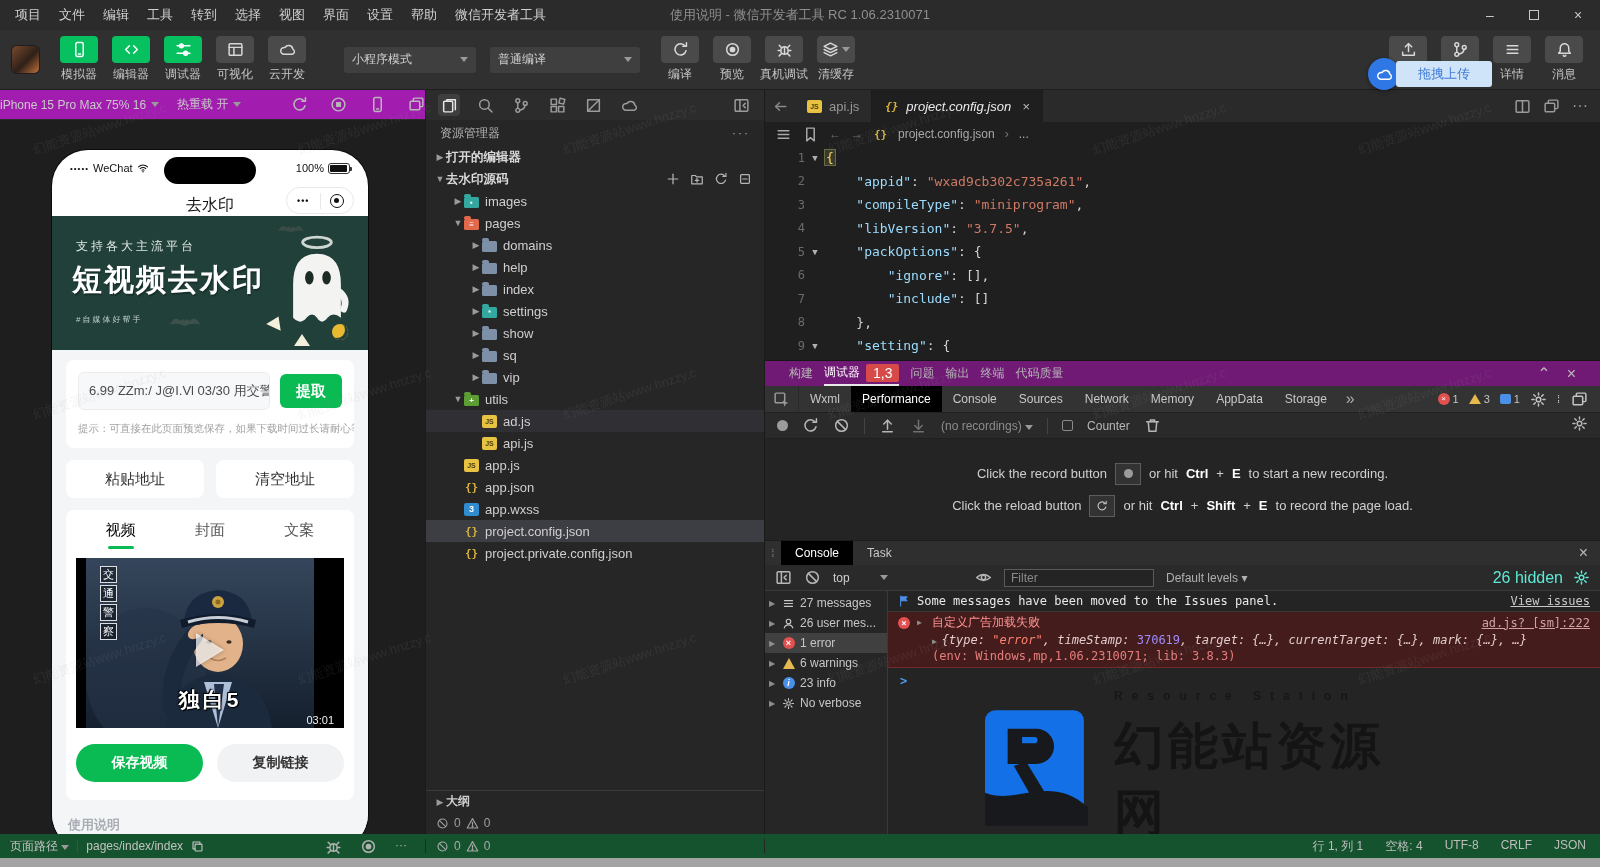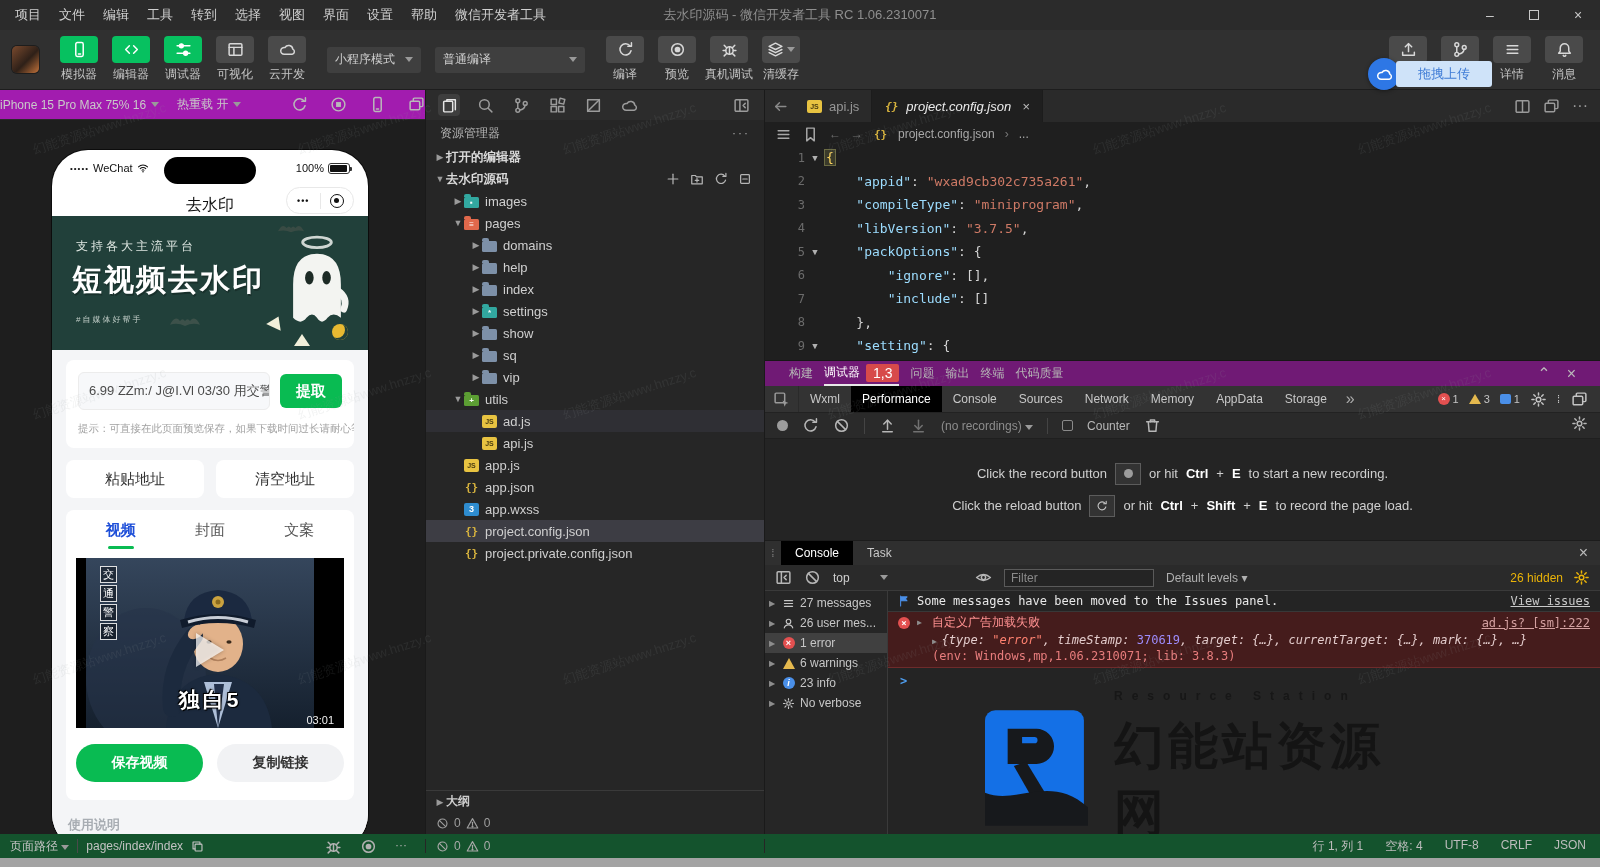--- a/index.html
+++ b/index.html
@@ -72,21 +72,21 @@
   .p-card { background:#fff; border-radius:8px; margin:10px 14px 0; }
   .inp-row { display:flex; align-items:center; padding:12px; gap:10px; }
   .inp-box { flex:1; height:38px; background:#f7f8fa; border:1px solid #ececec; border-radius:6px; display:flex; align-items:center; padding:0 10px; font-size:13px; color:#4a4a4a; white-space:nowrap; overflow:hidden; }
   .btn-extract { width:62px; height:34px; background:#09bb52; color:#fff; font-size:15px; font-weight:bold; border-radius:6px; display:flex; align-items:center; justify-content:center; flex:none; }
   .hint { padding:0 12px 12px; font-size:10.5px; color:#a2a2a2; white-space:nowrap; overflow:hidden; }
   .two-btns { display:flex; gap:12px; margin:12px 14px 0; }
   .w-btn { flex:1; height:38px; background:#fff; border-radius:8px; display:flex; align-items:center; justify-content:center; font-size:15px; color:#333; }
   .main-card { margin:12px 14px 0; background:#fff; border-radius:8px; padding:0 10px 18px; }
   .p-tabs { height:40px; display:flex; align-items:center; }
   .p-tab { flex:1; text-align:center; font-size:15px; color:#555; position:relative; }
-  .p-tab.active { color:#1d4ed8; font-weight:bold; }
+  .p-tab.active { color:#000000; font-weight:normal; }
   .p-tab.active::after { content:""; position:absolute; left:50%; transform:translateX(-50%); bottom:-9px; width:26px; height:3px; border-radius:2px; background:#09bb52; }
   .video-box { position:relative; margin-top:8px; height:170px; background:#000; overflow:hidden; }
   .vid-caption { position:absolute; left:0; right:0; bottom:14px; text-align:center; font-size:21px; font-weight:900; color:#fff; letter-spacing:3px; text-shadow:0 0 3px #000,1px 1px 0 #000,-1px -1px 0 #000; }
   .vid-time { position:absolute; right:10px; bottom:2px; font-size:11px; color:#f0f0f0; }
   .vid-vtag { position:absolute; left:24px; top:8px; display:flex; flex-direction:column; gap:2px; }
   .vid-vtag span { width:17px; height:17px; border:1px solid rgba(255,255,255,.85); background:rgba(0,0,0,.35); color:#fff; font-size:11px; display:flex; align-items:center; justify-content:center; }
   .vid-play { position:absolute; left:50%; top:54%; transform:translate(-50%,-50%); width:0; height:0; border-top:17px solid transparent; border-bottom:17px solid transparent; border-left:28px solid rgba(255,255,255,.72); filter:drop-shadow(0 0 2px rgba(0,0,0,.4)); }
   .act-btns { display:flex; gap:14px; margin-top:16px; }
   .pill { flex:1; height:38px; border-radius:19px; display:flex; align-items:center; justify-content:center; font-size:14px; font-weight:bold; }
   .pill.green { background:#09bb52; color:#fff; }
@@ -168,21 +168,21 @@
 
   .con-header { height:25px; background:#2f2f2f; display:flex; align-items:stretch; flex:none; border-top:1px solid #1c1c1c; }
   .con-grip { width:16px; display:flex; align-items:center; justify-content:center; color:#8a8a8a; font-size:10px; letter-spacing:0; }
   .con-tab { padding:0 14px; display:flex; align-items:center; font-size:12px; color:#c8c8c8; }
   .con-tab.active { background:#000; color:#fff; }
   .con-header .tail { margin-left:auto; display:flex; align-items:center; padding-right:12px; color:#bbb; }
   .con-toolbar { height:26px; background:#2a2a2a; border-bottom:1px solid #3a3a3a; display:flex; align-items:center; gap:12px; padding:0 10px; flex:none; color:#b7b7b7; }
   .con-top { display:flex; align-items:center; gap:30px; font-size:12px; color:#cfcfcf; width:130px; }
   .filter-input { width:150px; height:18px; background:#242424; border:1px solid #5a5a5a; color:#ddd; font-size:12px; padding:0 6px; }
   .filter-input::placeholder { color:#8a8a8a; }
-  .con-toolbar .tail { margin-left:auto; display:flex; align-items:center; gap:10px; font-size:12px; color:#eab308; }
+  .con-toolbar .tail { margin-left:auto; display:flex; align-items:center; gap:10px; font-size:16px; color:#5eead4; }
   .con-body { flex:1; display:flex; min-height:0; }
   .con-side { width:123px; background:#262626; border-right:1px solid #3a3a3a; flex:none; padding-top:2px; }
   .side-row { height:20px; display:flex; align-items:center; gap:5px; padding:0 4px; font-size:12px; color:#c7c7c7; white-space:nowrap; }
   .side-row.sel { background:#404040; }
   .side-arrow { font-size:8px; color:#8d8d8d; width:8px; }
   .s-ic { width:13px; height:13px; display:inline-flex; align-items:center; justify-content:center; flex:none; }
   .ico-err { width:12px; height:12px; border-radius:50%; background:#e35050; color:#fff; font-size:9px; line-height:12px; text-align:center; font-weight:bold; }
   .ico-info { width:12px; height:12px; border-radius:50%; background:#4a8fe8; color:#fff; font-size:9px; line-height:12px; text-align:center; font-weight:bold; font-style:italic; }
   .ico-warn { width:0; height:0; border-left:6px solid transparent; border-right:6px solid transparent; border-bottom:11px solid #e5b94e; position:relative; }
   .con-main { flex:1; background:#242424; font-family:"DejaVu Sans Mono",monospace; font-size:12px; color:#e8e8e8; min-width:0; position:relative; }
@@ -225,21 +225,21 @@
         <span class="menu-item">编辑</span>
         <span class="menu-item">工具</span>
         <span class="menu-item">转到</span>
         <span class="menu-item">选择</span>
         <span class="menu-item">视图</span>
         <span class="menu-item">界面</span>
         <span class="menu-item">设置</span>
         <span class="menu-item">帮助</span>
         <span class="menu-item">微信开发者工具</span>
       </div>
-    <div class="win-title">去水印源码 - 微信开发者工具 RC 1.06.2310071</div>
+    <div class="win-title">使用说明 - 微信开发者工具 RC 1.06.2310071</div>
     <div class="win-controls">
       <div class="win-btn">–</div>
       <div class="win-btn">
           <span class="win-max-glyph"></span>
         </div>
       <div class="win-btn">×</div>
     </div>
   </div>
 
   <div class="toolbar">
@@ -297,21 +297,21 @@
             <i class="ic">
               <svg viewBox="0 0 16 16" fill="none" stroke="currentColor" stroke-width="1.4" stroke-linecap="round" stroke-linejoin="round">
                 <path d="M5 12.5 a3.2 3.2 0 1 1 .6-6.3 A4 4 0 0 1 13 7.6 a2.6 2.6 0 0 1-.6 4.9 z"></path>
               </svg>
             </i>
           </div>
           <div class="tb-label">云开发</div>
         </div>
       </div>
     <div class="tb-sep"></div>
-    <div class="tb-select" style="width:94px;">
+    <div class="tb-select" style="width:132px;margin-left:17px;">
       <span>小程序模式</span>
         <span class="caret"></span>
     </div>
     <div class="tb-select" style="width:150px;">
       <span>普通编译</span>
         <span class="caret"></span>
     </div>
     <div class="tb-actions" id="tb-actions">
         <div class="tb-item">
           <div class="tb-btn">

